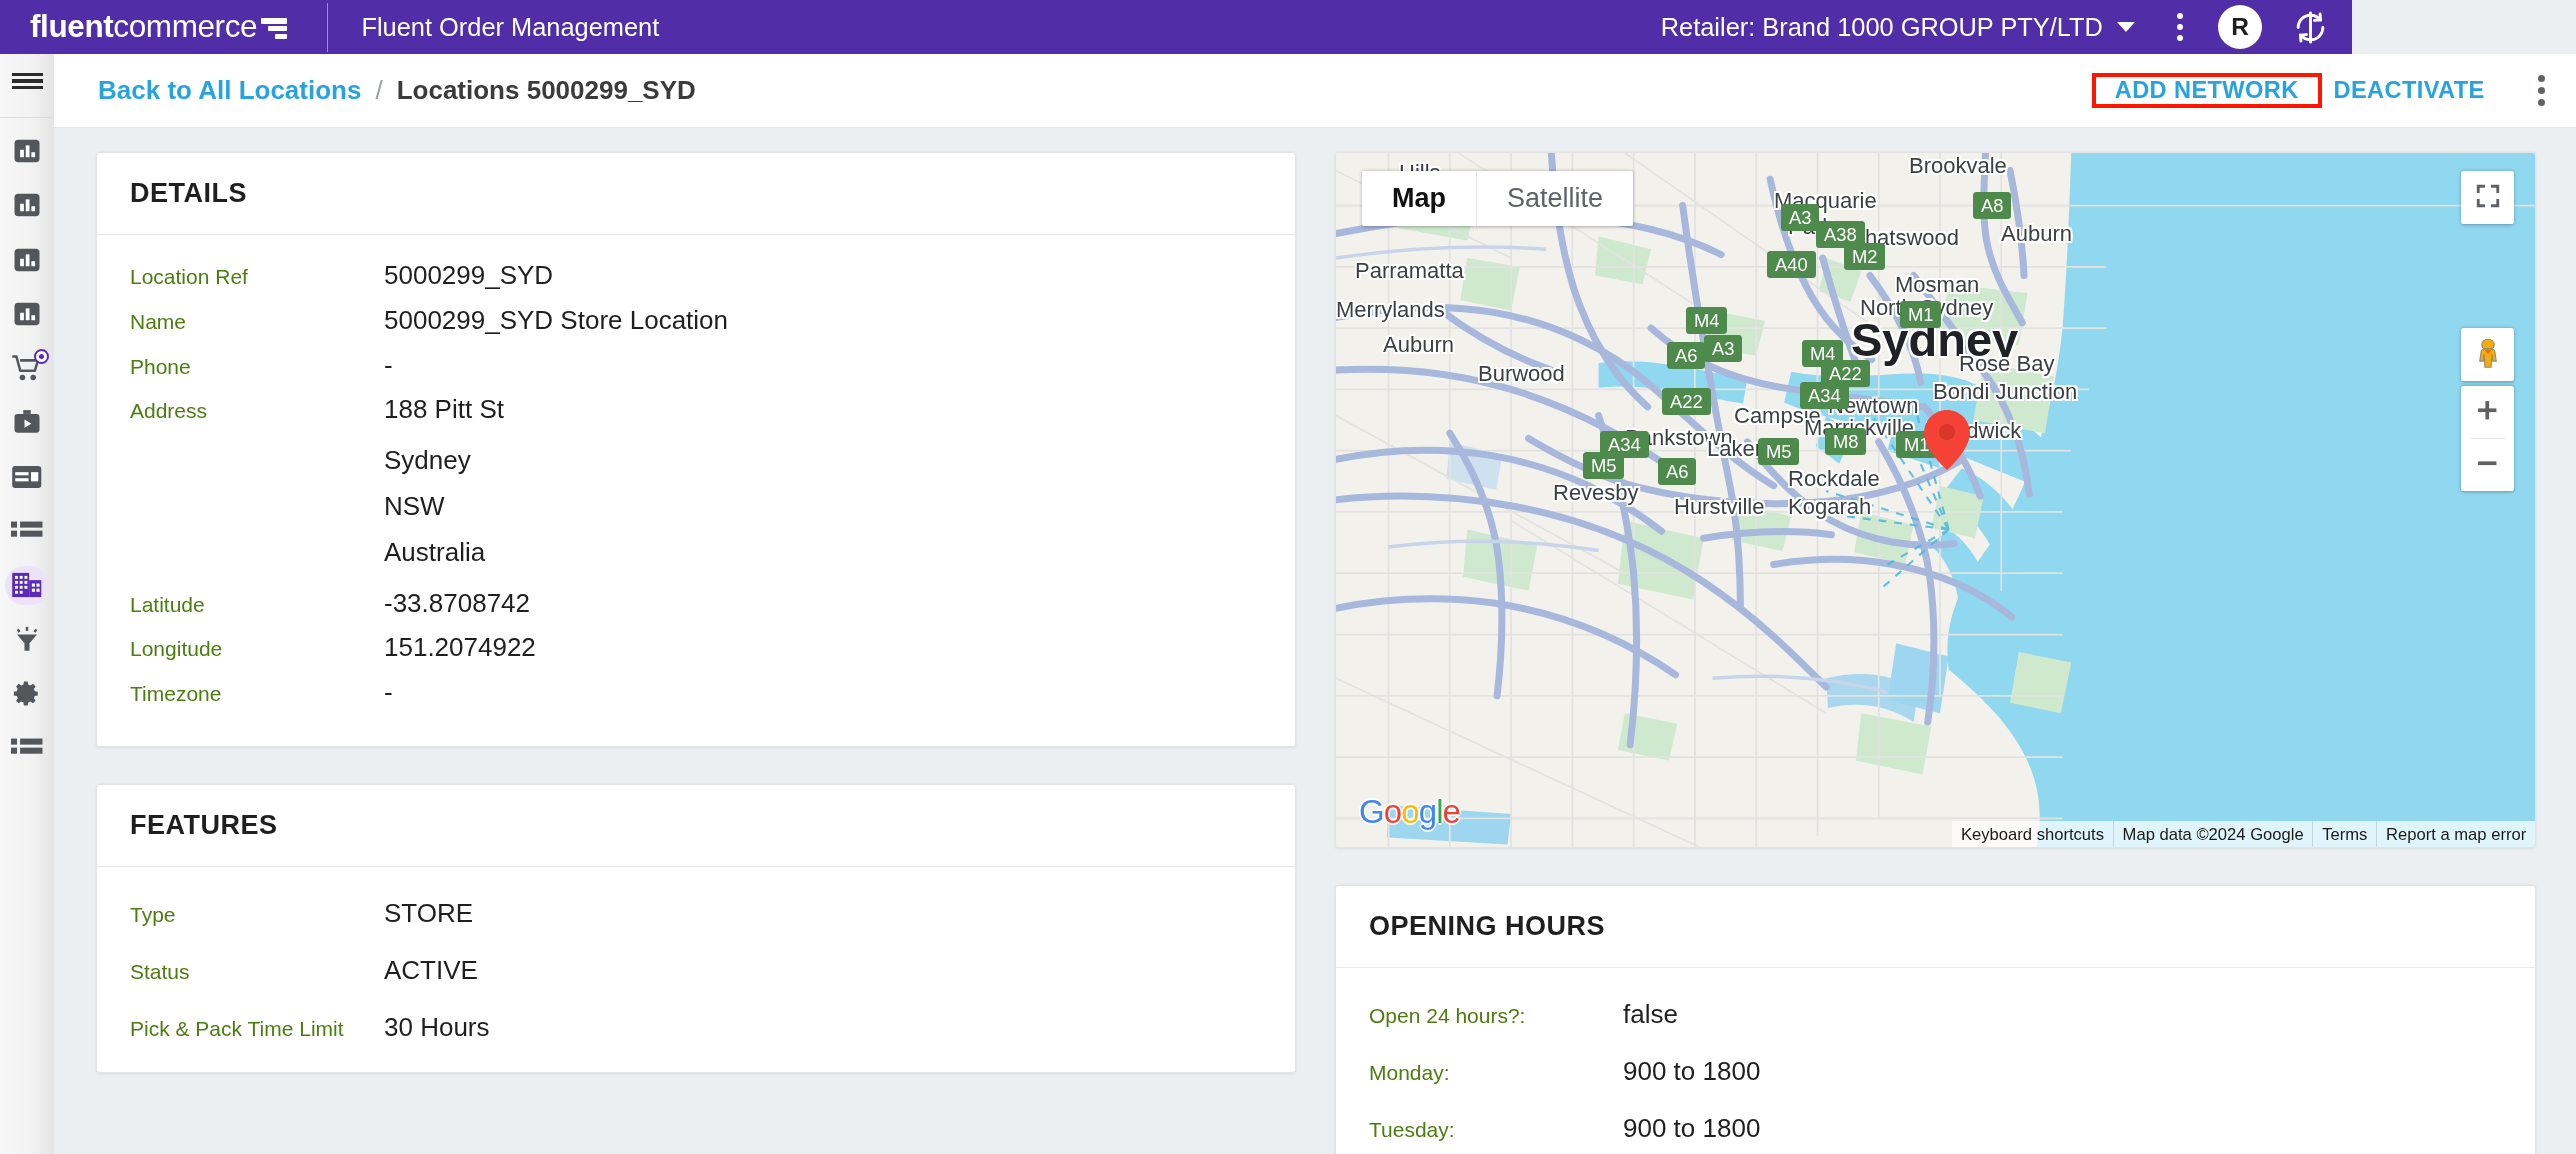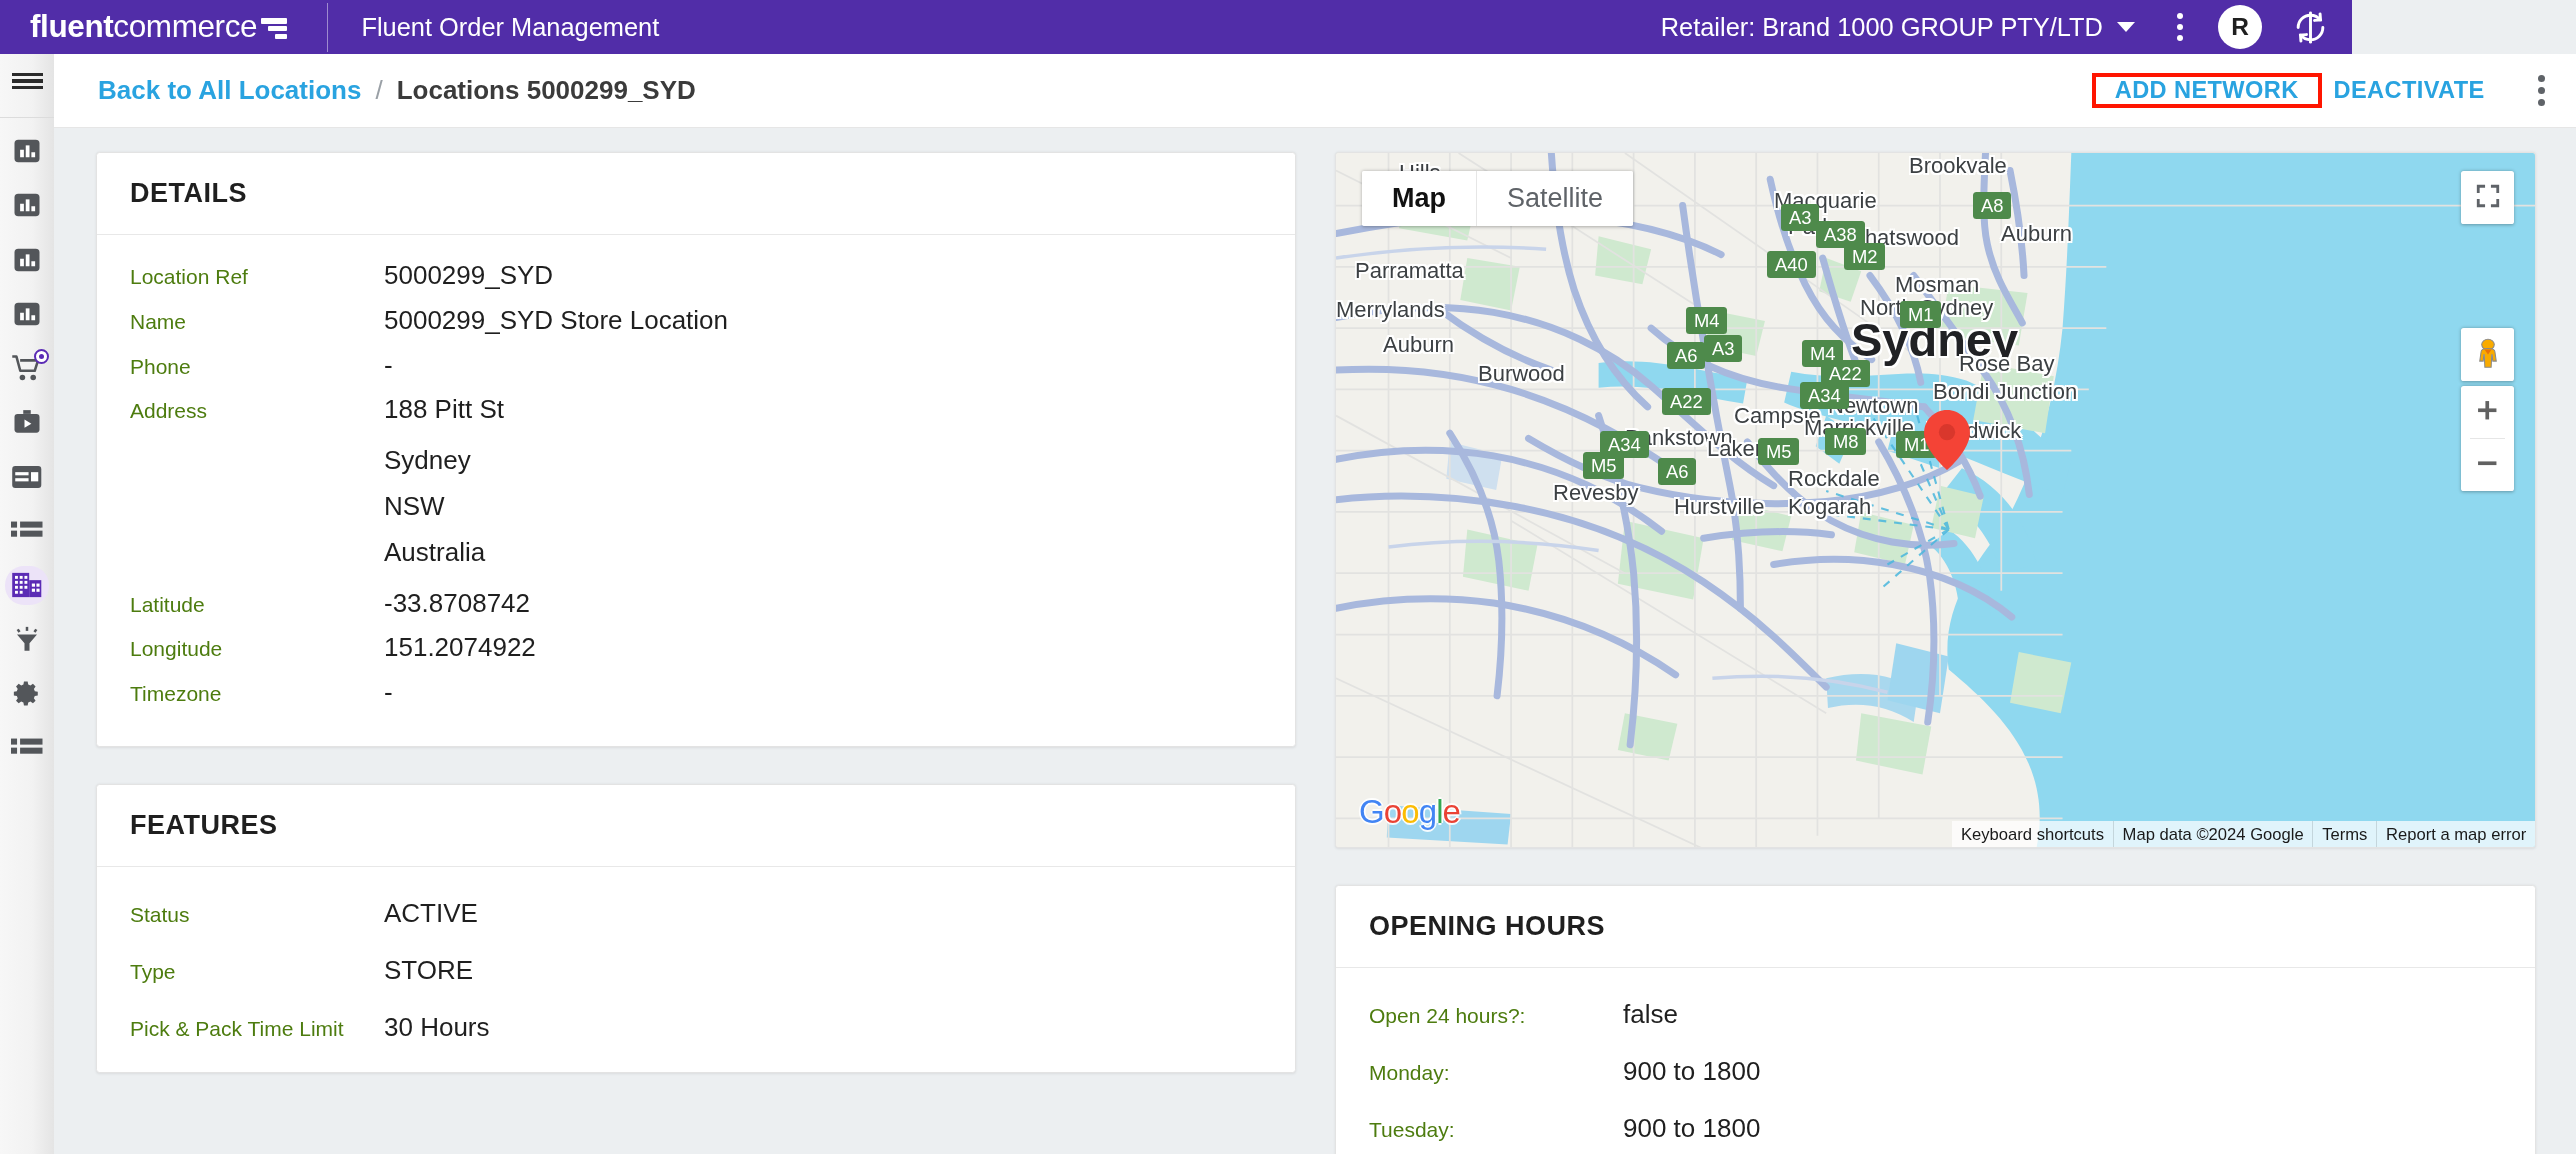--- a/index.html
+++ b/index.html
@@ -447,26 +447,26 @@
           </div>
         </div>
       </div>
 
       <div class="card bottom-card-clip" style="margin-top:37px; height:289px">
         <div class="card-head">
           <span class="card-title">FEATURES</span>
         </div>
         <div class="card-body">
           <div class="kv hours">
+            <span class="kv-key">Type</span>
+            <span class="kv-val">STORE</span>
+          </div>
+          <div class="kv hours">
             <span class="kv-key">Status</span>
             <span class="kv-val">ACTIVE</span>
-          </div>
-          <div class="kv hours">
-            <span class="kv-key">Type</span>
-            <span class="kv-val">STORE</span>
           </div>
           <div class="kv hours">
             <span class="kv-key">Pick &amp; Pack Time Limit</span>
             <span class="kv-val">30 Hours</span>
           </div>
         </div>
       </div>
 
     </div>
 

